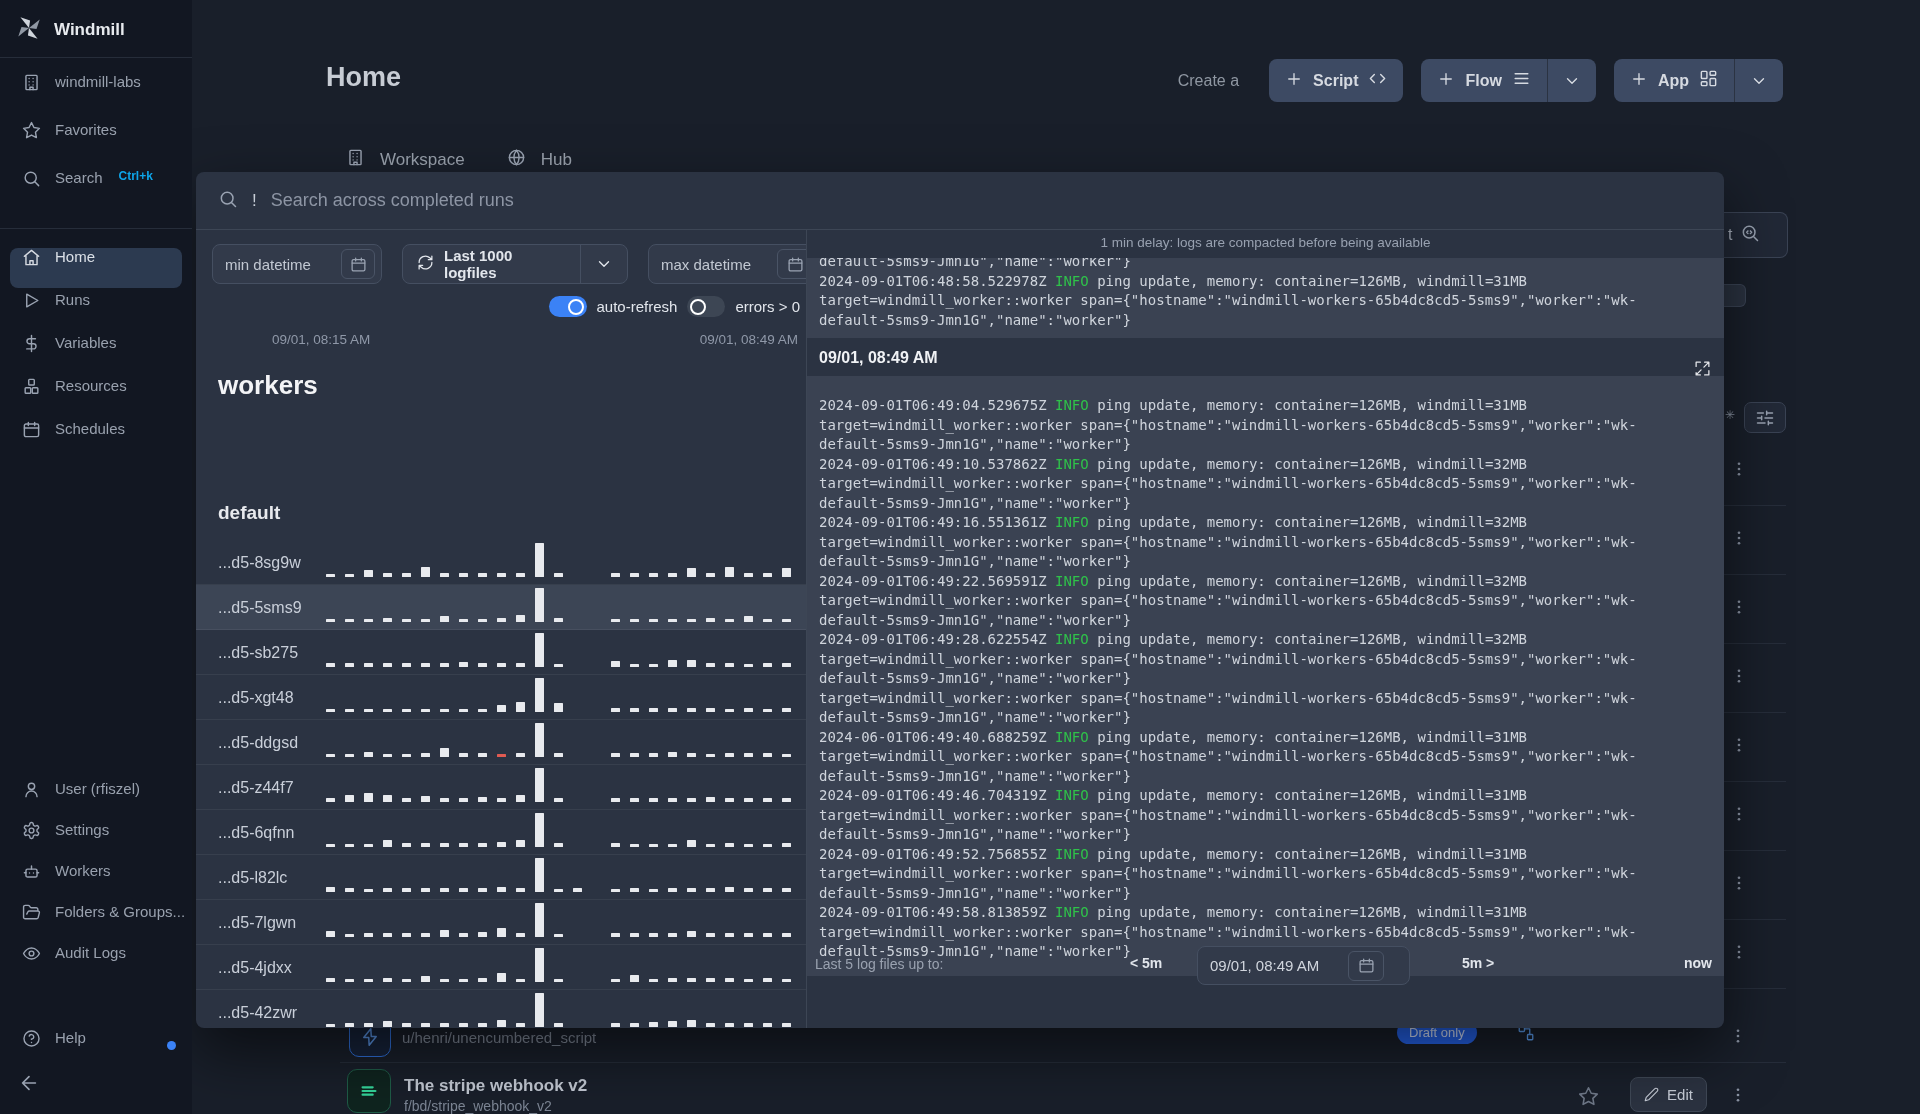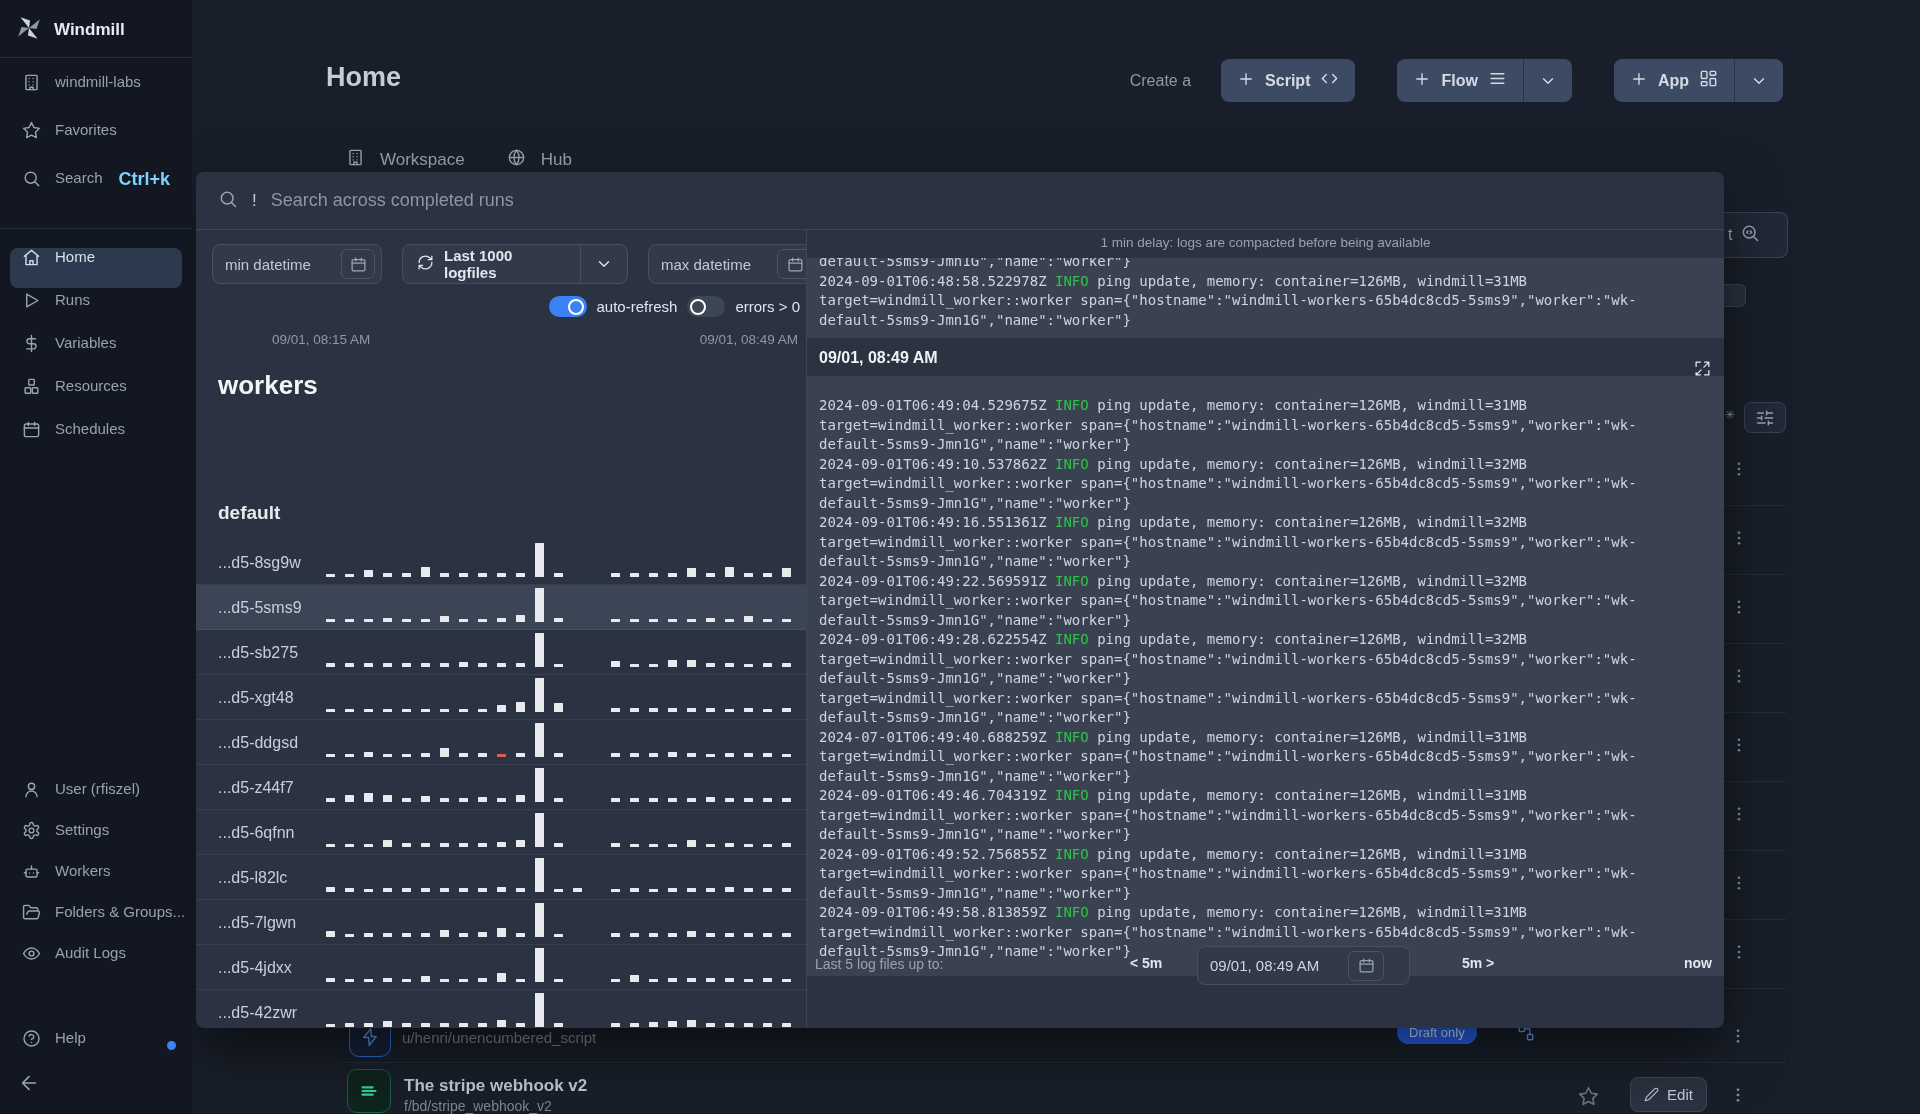--- a/index.html
+++ b/index.html
@@ -9,21 +9,21 @@
 
   
   .sidebar { position:absolute; left:0; top:0; width:192px; height:1114px; background:#121722; z-index:60; }
   .logo-row { display:flex; align-items:center; gap:10px; padding:13px 0 13px 14px; }
   .logo-row .brand { color:#e7eaee; font-weight:bold; font-size:17px; }
   .side-divider { height:1px; background:#262d3a; }
   .side-item { position:relative; display:flex; gap:14px; height:40px; padding-left:22px;
     color:#99a1ae; font-size:15px; cursor:pointer; }
   .side-item svg { flex:0 0 auto; }
   .side-item.active { background:#2c3a50; border-radius:8px; margin:0 10px; padding-left:12px; color:#dbe0e7; }
-  .side-shortcut { font-weight:bold; color:#7dd3fc; font-size:18px; margin-left:2px; }
+  .side-shortcut { font-weight:bold; color:#0ea5e9; font-size:12px; margin-left:2px; }
   .side-dot { position:absolute; right:16px; top:12px; width:9px; height:9px; border-radius:50%; background:#3b82f6; }
   #side-group-1 { position:absolute; top:73px; left:0; right:0; display:flex; flex-direction:column; gap:8px; }
   #side-group-2 { position:absolute; top:248px; left:0; right:0; display:flex; flex-direction:column; gap:3px; }
   #side-group-3 { position:absolute; top:780px; left:0; right:0; display:flex; flex-direction:column; gap:1px; }
   #help-mount { position:absolute; top:1029px; left:0; right:0; }
   .div1 { position:absolute; top:57px; left:0; right:0; }
   .div2 { position:absolute; top:228px; left:0; right:0; }
   .back-arrow { position:absolute; left:18px; top:1072px; cursor:pointer; }
 
   
@@ -276,21 +276,21 @@
       <svg class="ic" width="22" height="22" viewBox="0 0 24 24">
           <path d="M19 12H5M12 19l-7-7 7-7"></path>
         </svg>
     </div>
   </aside>
 
   <h1 class="page-title">Home</h1>
 
   <div class="create-row">
     <span class="create-label">Create a</span>
-    <span id="create-buttons" style="display:flex;gap:42px;">
+    <span id="create-buttons" style="display:flex;gap:18px;">
         <button class="create-btn">
     <span class="seg-main">
       <span><svg class="ic" width="18" height="18" viewBox="0 0 24 24">
                 <path d="M12 5v14M5 12h14"></path>
               </svg></span>
       <span>Script</span>
       <span><svg class="ic" width="19" height="19" viewBox="0 0 24 24">
                 <path d="M16 7l5 5-5 5M8 7l-5 5 5 5"></path>
               </svg></span>
     </span>
@@ -917,21 +917,21 @@
             <div class="log-entry">
     <div class="log-line"><span class="log-ts">2024-09-01T06:49:28.622554Z</span> <span class="log-level">INFO</span> <span class="log-msg">ping update, memory: container=126MB, windmill=32MB</span></div>
     <div class="log-line">target=windmill_worker::worker span={"hostname":"windmill-workers-65b4dc8cd5-5sms9","worker":"wk-</div>
     <div class="log-line">default-5sms9-Jmn1G","name":"worker"}</div>
   </div>
             <div class="log-entry">
     <div class="log-line">target=windmill_worker::worker span={"hostname":"windmill-workers-65b4dc8cd5-5sms9","worker":"wk-</div>
     <div class="log-line">default-5sms9-Jmn1G","name":"worker"}</div>
   </div>
             <div class="log-entry">
-    <div class="log-line"><span class="log-ts">2024-07-01T06:49:40.688259Z</span> <span class="log-level">INFO</span> <span class="log-msg">ping update, memory: container=126MB, windmill=31MB</span></div>
+    <div class="log-line"><span class="log-ts">2024-06-01T06:49:40.688259Z</span> <span class="log-level">INFO</span> <span class="log-msg">ping update, memory: container=126MB, windmill=31MB</span></div>
     <div class="log-line">target=windmill_worker::worker span={"hostname":"windmill-workers-65b4dc8cd5-5sms9","worker":"wk-</div>
     <div class="log-line">default-5sms9-Jmn1G","name":"worker"}</div>
   </div>
             <div class="log-entry">
     <div class="log-line"><span class="log-ts">2024-09-01T06:49:46.704319Z</span> <span class="log-level">INFO</span> <span class="log-msg">ping update, memory: container=126MB, windmill=31MB</span></div>
     <div class="log-line">target=windmill_worker::worker span={"hostname":"windmill-workers-65b4dc8cd5-5sms9","worker":"wk-</div>
     <div class="log-line">default-5sms9-Jmn1G","name":"worker"}</div>
   </div>
             <div class="log-entry">
     <div class="log-line"><span class="log-ts">2024-09-01T06:49:52.756855Z</span> <span class="log-level">INFO</span> <span class="log-msg">ping update, memory: container=126MB, windmill=31MB</span></div>

